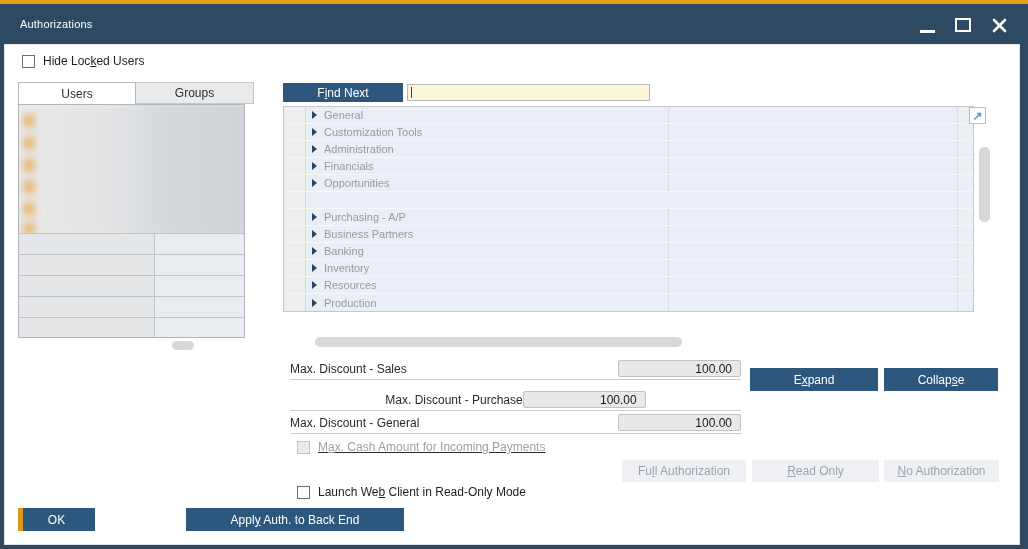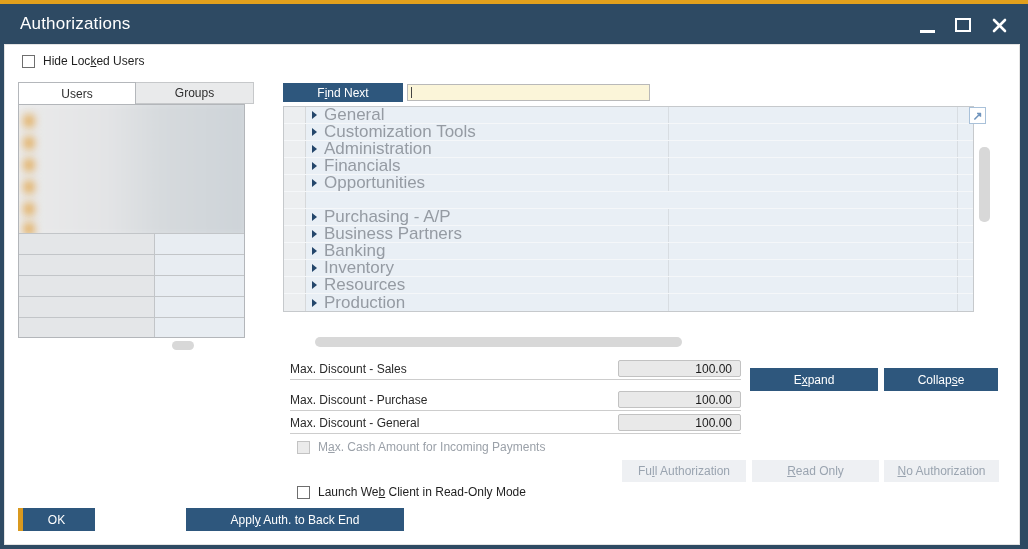--- a/index.html
+++ b/index.html
@@ -2,21 +2,21 @@
 <html><head>
 <meta charset="utf-8">
 <style>
   * { margin:0; padding:0; box-sizing:border-box; }
   html,body { width:1028px; height:549px; }
   body { font-family:"Liberation Sans", sans-serif; font-size:12px; color:#2a2a2a; }
 
   .window { position:relative; width:1028px; height:549px; background:#2e4a63; overflow:hidden; }
   .accent-line { position:absolute; left:0; top:0; width:100%; height:4px; background:#e2a01c; }
   .titlebar { position:absolute; left:0; top:4px; width:100%; height:40px; display:flex; align-items:center; }
-  .title { color:#ffffff; font-size:17px; margin-left:20px; letter-spacing:.2px; }
+  .title { color:#ffffff; font-size:11px; margin-left:20px; letter-spacing:.2px; }
   .win-controls { position:absolute; right:18px; top:10px; display:flex; gap:14px; }
   .win-btn { width:22px; height:22px; display:flex; align-items:center; justify-content:center; cursor:pointer; }
   .glyph-min { width:15px; height:3px; background:#fff; margin-top:12px; }
   .glyph-max { width:16px; height:14px; border:2px solid #fff; }
 
   .content { position:absolute; left:4px; top:44px; width:1016px; height:501px; background:#ffffff;
              box-shadow: inset 0 0 0 1px #e3e3e3; }
 
   
   .checkbox-row { position:absolute; display:flex; align-items:center; gap:8px; }
@@ -58,21 +58,21 @@
   .th-sel { width:22px; height:100%; border-right:1px solid #cfd1d4; }
   .th-subject { width:363px; height:100%; display:flex; align-items:center; padding-left:10px; border-right:1px solid #cfd1d4; color:#2a2a2a; }
   .th-auth { flex:1; height:100%; display:flex; align-items:center; padding-left:6px; color:#2a2a2a; }
   .trow { display:flex; height:17px; border-bottom:1px solid #f5f7f9; cursor:pointer; }
   .trow:last-child { border-bottom:none; }
   .td-sel { width:22px; background:#eceef0; border-right:1px solid #d6d8da; }
   .td-subject { width:363px; background:#e9eff5; display:flex; align-items:center; padding-left:6px; gap:7px; border-right:1px solid #d8dde2; }
   .td-auth { flex:1; background:#e9eff5; border-right:1px solid #d8dde2; }
   .td-end { width:15px; background:#e9eff5; }
   .tri { width:0; height:0; border-left:5px solid #24466b; border-top:4px solid transparent; border-bottom:4px solid transparent; }
-  .row-label { color:#959ba3; font-size:17px; }
+  .row-label { color:#959ba3; font-size:11px; }
 
   .corner-icon { position:absolute; left:965px; top:63px; width:17px; height:17px; background:#fff; border:1px solid #a9c1d9; display:flex; align-items:center; justify-content:center; color:#6f94bd; font-size:12px; font-weight:bold; cursor:pointer; }
   .vscroll { left:975px; top:103px; width:11px; height:75px; }
   .hscroll { left:311px; top:293px; width:367px; height:10px; }
   .lpill  { left:168px; top:297px; width:22px; height:9px; }
 
   .copy-btn { position:absolute; left:14px; top:322px; width:246px; height:26px; }
 
   
   .form-row { position:absolute; left:286px; width:451px; height:22px; border-bottom:1px solid #cdcdcd; display:flex; align-items:center; justify-content:space-between; }
@@ -288,41 +288,41 @@
       </div>
     <div class="pill-thumb vscroll"></div>
     <div class="pill-thumb hscroll"></div>
 
     <div class="form-row" style="top:314px;">
       <span class="form-label">Max. Discount - Sales</span>
       <div class="form-field">
           <span>100.00</span>
         </div>
     </div>
-    <div class="form-row" style="top:345px;">
+    <div class="form-row" style="top:345px;justify-content:center;">
       <span class="form-label">Max. Discount - Purchase</span>
       <div class="form-field">
           <span>100.00</span>
         </div>
     </div>
     <div class="form-row" style="top:368px;">
       <span class="form-label">Max. Discount - General</span>
       <div class="form-field">
           <span>100.00</span>
         </div>
     </div>
 
     <div class="btn-dark expand-btn">
       <span><span>E</span><u>x</u><span>pand</span></span>
     </div>
     <div class="btn-dark collapse-btn">
       <span><span>Collap</span><u>s</u><span>e</span></span>
     </div>
 
-    <div class="checkbox-row" style="left:293px; top:396px;">
+    <div class="checkbox-row" style="left:293px; top:396px;text-decoration:underline;">
       <div class="cb disabled"></div>
       <span class="cb-label disabled"><span>M</span><u>a</u><span>x. Cash Amount for Incoming Payments</span></span>
     </div>
 
     <div class="btn-flat fullauth-btn">
       <span><span>Fu</span><u>l</u><span>l Authorization</span></span>
     </div>
     <div class="btn-flat readonly-btn">
       <span><span></span><u>R</u><span>ead Only</span></span>
     </div>

